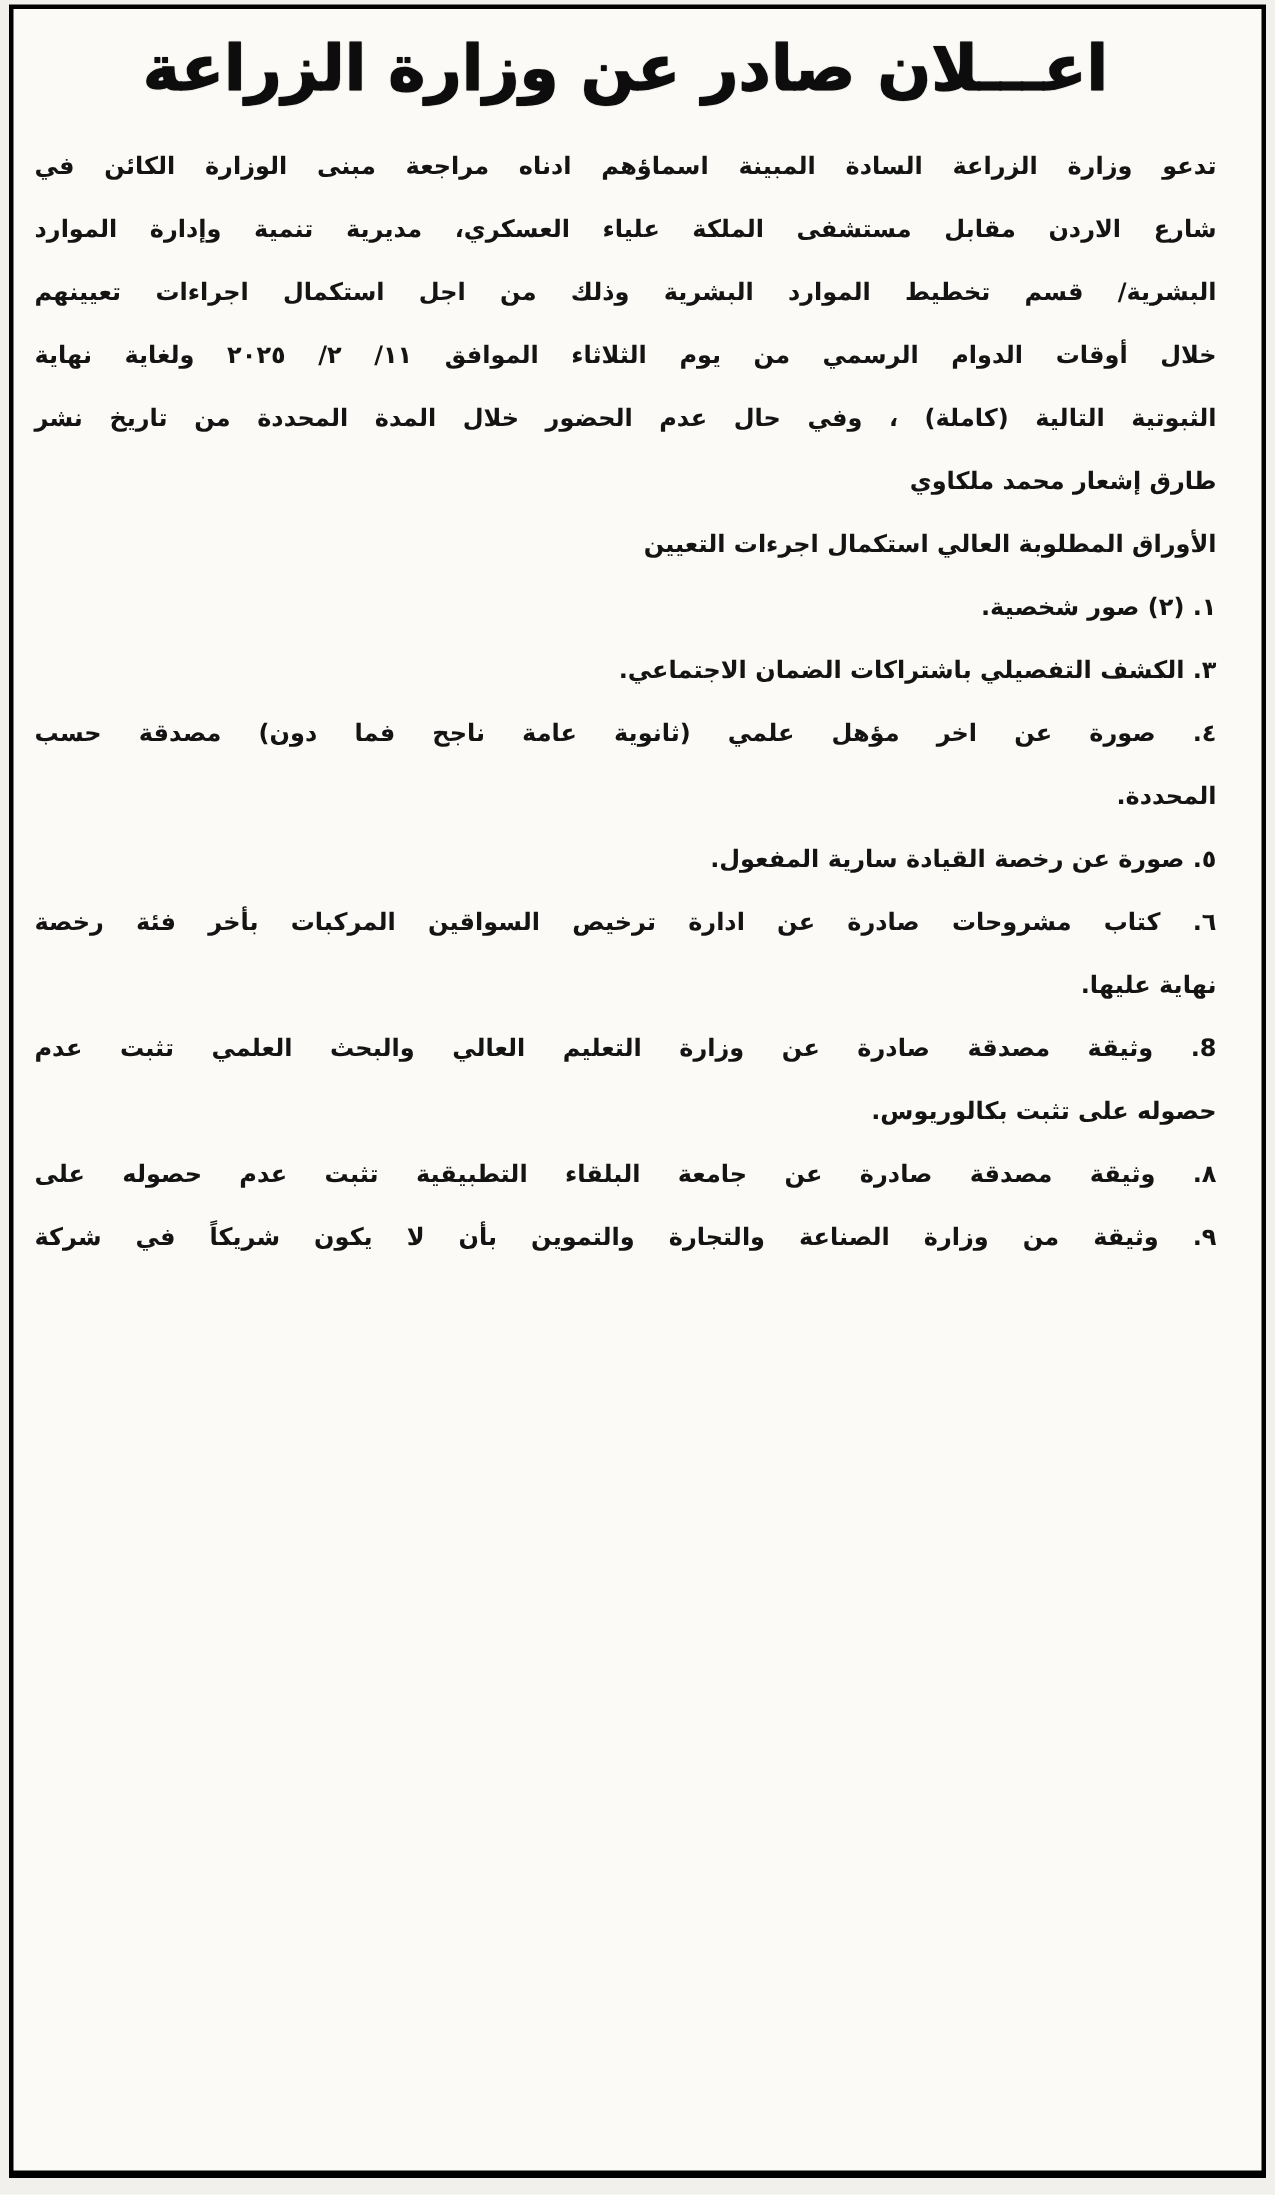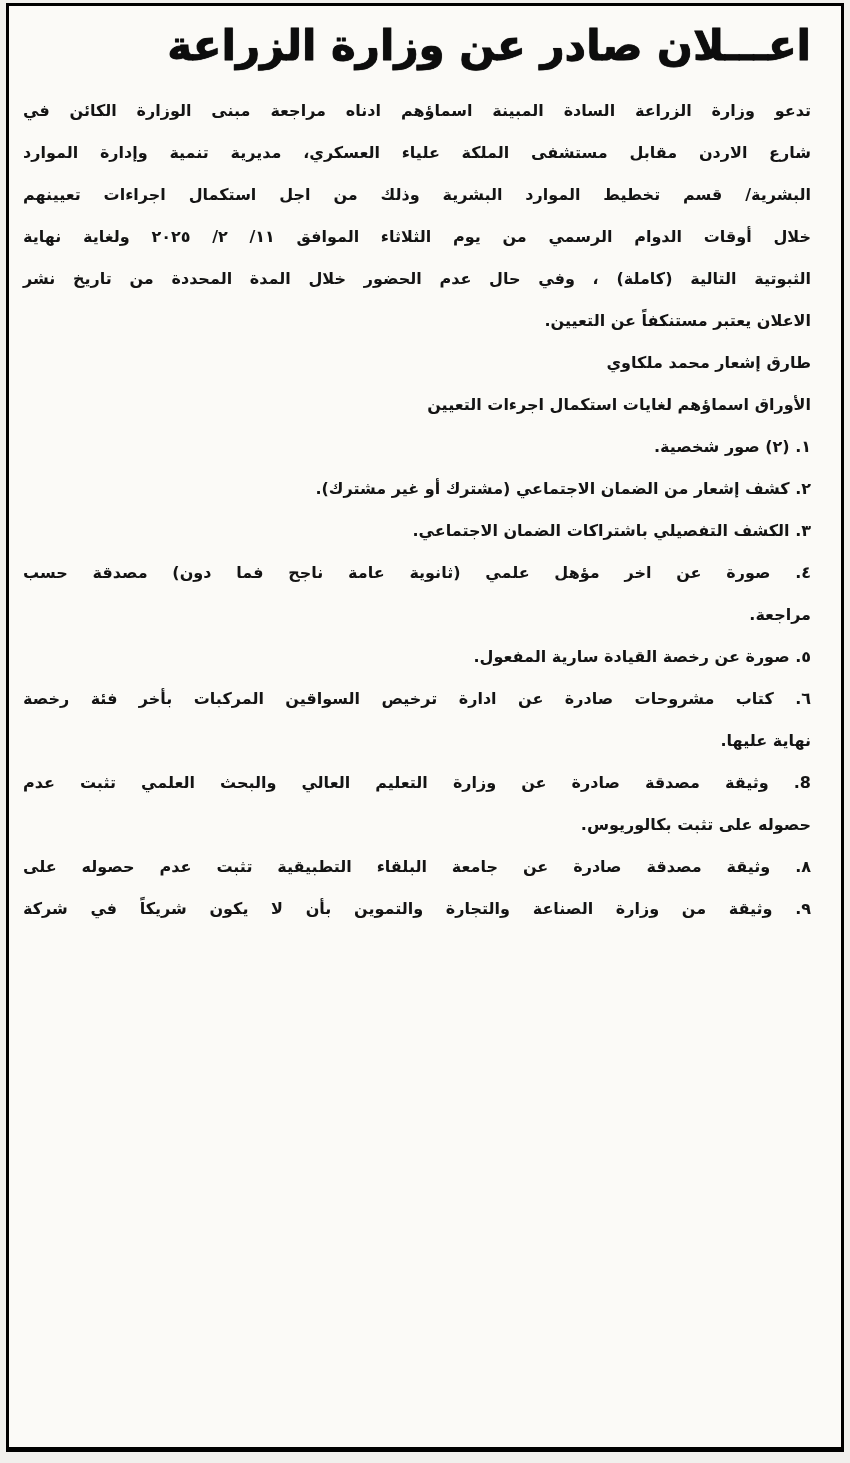--- a/index.html
+++ b/index.html
@@ -22,20 +22,21 @@
     bottom: 11px;
     background: #fbfaf7;
     border: 3px solid #000;
     border-bottom-width: 5px;
     box-sizing: border-box;
     padding: 10px 30px 0 14px;
     overflow: hidden;
   }
   .title {
     margin: 6px 0 20px 0;
+    text-align: center;
     direction: rtl;
     font-size: 42px;
     font-weight: bold;
     color: #0d0d0d;
     -webkit-text-stroke: 0.8px #0d0d0d;
     text-shadow: 0 0 1px #0d0d0d;
     line-height: 1.15;
   }
   .body-lines {
     direction: rtl;
@@ -60,28 +61,26 @@
 <body>
 
 <div class="frame">
   <h1 class="title">اعـــلان صادر عن وزارة الزراعة</h1>
   <div class="body-lines">
       <div class="line justify" dir="rtl">تدعو وزارة الزراعة السادة المبينة اسماؤهم ادناه مراجعة مبنى الوزارة الكائن في</div>
       <div class="line justify" dir="rtl">شارع الاردن مقابل مستشفى الملكة علياء العسكري، مديرية تنمية وإدارة الموارد</div>
       <div class="line justify" dir="rtl">البشرية/ قسم تخطيط الموارد البشرية وذلك من اجل استكمال اجراءات تعيينهم</div>
       <div class="line justify" dir="rtl">خلال أوقات الدوام الرسمي من يوم الثلاثاء الموافق ١١/ ٢/ ٢٠٢٥ ولغاية نهاية</div>
       <div class="line justify" dir="rtl">الثبوتية التالية (كاملة) ، وفي حال عدم الحضور خلال المدة المحددة من تاريخ نشر</div>
-      <div class="line right" dir="rtl">الاعلان يعتبر مستنكفاً عن التعيين.</div>
       <div class="line right" dir="rtl">طارق إشعار محمد ملكاوي</div>
-      <div class="line right" dir="rtl">الأوراق اسماؤهم لغايات استكمال اجرءات التعيين</div>
+      <div class="line right" dir="rtl">الأوراق المطلوبة العالي استكمال اجرءات التعيين</div>
       <div class="line right" dir="rtl">١. (٢) صور شخصية.</div>
-      <div class="line right" dir="rtl">٢. كشف إشعار من الضمان الاجتماعي (مشترك أو غير مشترك).</div>
       <div class="line right" dir="rtl">٣. الكشف التفصيلي باشتراكات الضمان الاجتماعي.</div>
       <div class="line justify" dir="rtl">٤. صورة عن اخر مؤهل علمي (ثانوية عامة ناجح فما دون) مصدقة حسب</div>
-      <div class="line right" dir="rtl">مراجعة.</div>
+      <div class="line right" dir="rtl">المحددة.</div>
       <div class="line right" dir="rtl">٥. صورة عن رخصة القيادة سارية المفعول.</div>
       <div class="line justify" dir="rtl">٦. كتاب مشروحات صادرة عن ادارة ترخيص السواقين المركبات بأخر فئة رخصة</div>
       <div class="line right" dir="rtl">نهاية عليها.</div>
       <div class="line justify" dir="rtl">8. وثيقة مصدقة صادرة عن وزارة التعليم العالي والبحث العلمي تثبت عدم</div>
       <div class="line right" dir="rtl">حصوله على تثبت بكالوريوس.</div>
       <div class="line justify" dir="rtl">٨. وثيقة مصدقة صادرة عن جامعة البلقاء التطبيقية تثبت عدم حصوله على</div>
       <div class="line justify" dir="rtl">٩. وثيقة من وزارة الصناعة والتجارة والتموين بأن لا يكون شريكاً في شركة</div>
     </div>
 </div>
 

